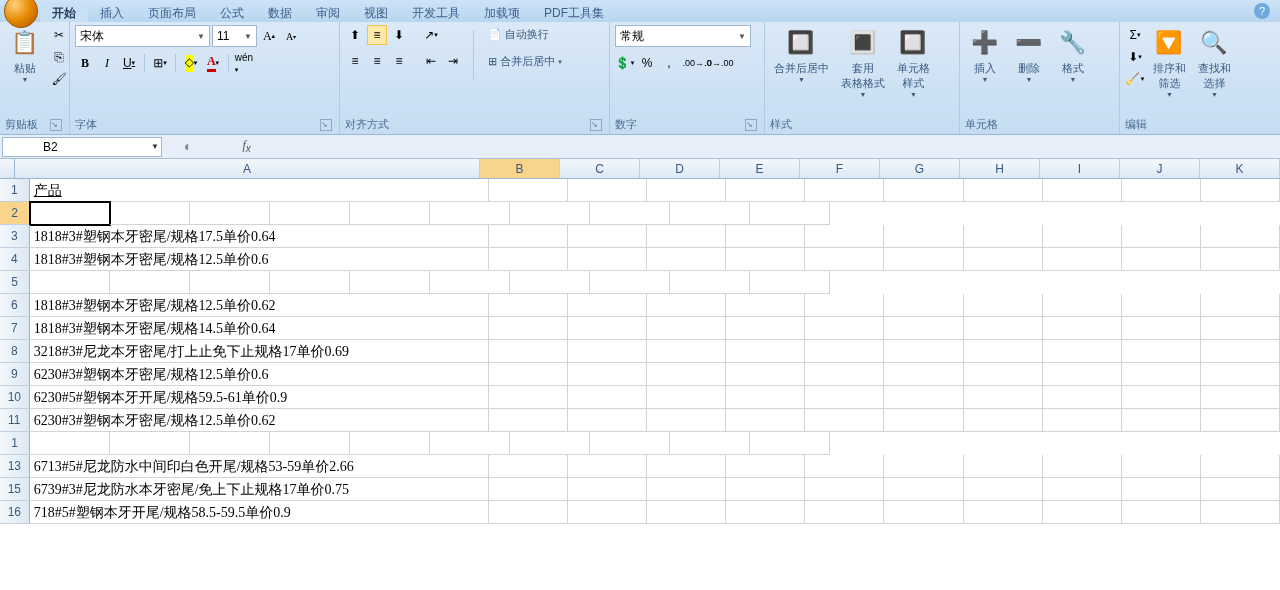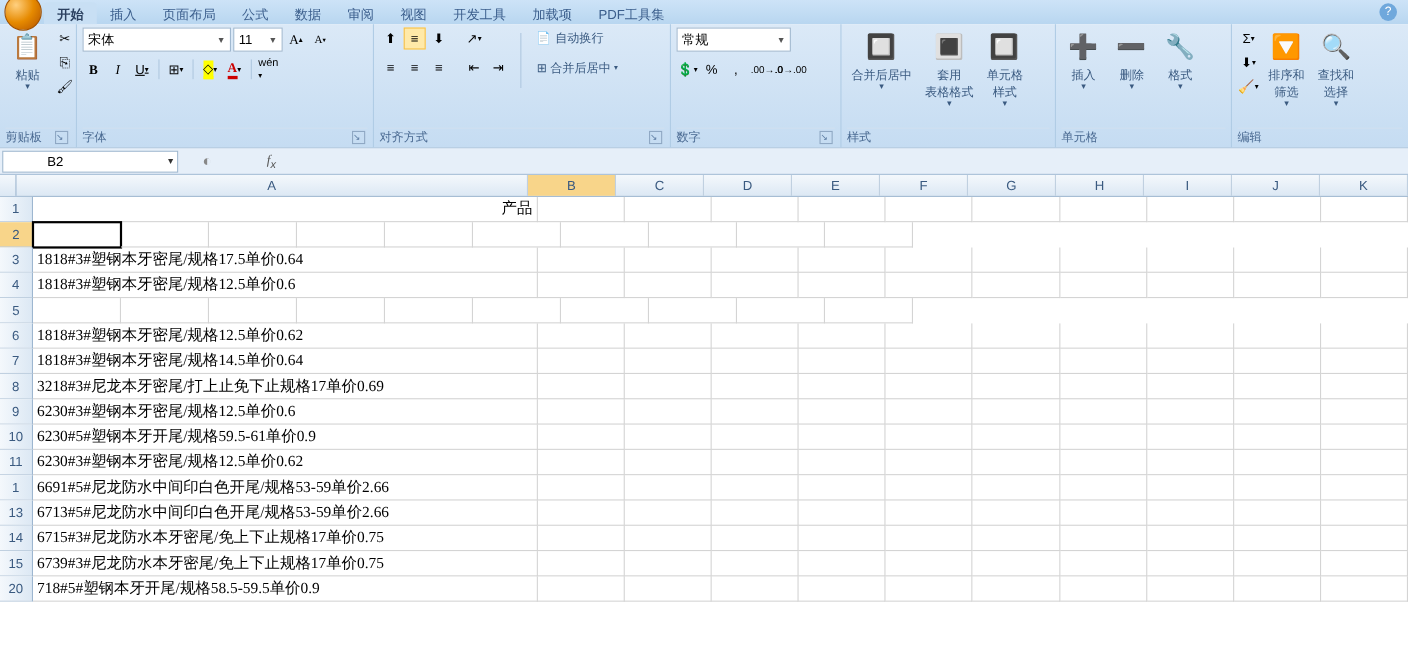--- a/index.html
+++ b/index.html
@@ -25,21 +25,21 @@
 .big-btn .drop { font-size: 7px; color: #3a5a80; }
 
 .stack { display: flex; flex-direction: column; gap: 2px; }
 .row { display: flex; align-items: center; gap: 2px; }
 .small-ico { width: 20px; height: 20px; border: 1px solid transparent; display: flex; align-items: center; justify-content: center; font-size: 12px; cursor: pointer; }
 
 .combo { background: #fff; border: 1px solid #a0b8d0; height: 22px; display: flex; align-items: center; padding: 0 4px; }
 .combo .arrow { margin-left: auto; font-size: 8px; color: #555; }
 .font-name { width: 135px; }
 .font-size { width: 45px; }
-.num-fmt { width: 104px; }
+.num-fmt { width: 136px; }
 
 .btn-bold { font-weight: bold; font-family: "Times New Roman"; }
 .btn-italic { font-style: italic; font-family: "Times New Roman"; }
 .btn-underline { text-decoration: underline; }
 
 
 .fbar { height: 24px; background: #e6eff9; border-bottom: 1px solid #a8bfd6; display: flex; align-items: center; }
 .name-box { width: 160px; background: #fff; border: 1px solid #a0b8d0; margin: 4px 2px; height: 20px; display: flex; align-items: center; padding-left: 40px; position: relative; }
 .name-box .nb-drop { position: absolute; right: 2px; font-size: 8px; color: #333; }
 .fx-area { display: flex; align-items: center; flex: 1; padding-left: 20px; }
@@ -51,21 +51,21 @@
 .corner { width: 30px; border-right: 1px solid #9db6d0; background: linear-gradient(#f4f8fc, #dce8f4); }
 .col-h { border-right: 1px solid #c0d0e0; text-align: center; line-height: 20px; color: #3a5a80; font-size: 12px; }
 .col-h.A { width: 465px; }
 .col-h.o { width: 80px; }
 
 .data-row { display: flex; height: 23px; }
 .row-h { width: 30px; background: linear-gradient(to right, #f4f8fc, #dce8f4); border-right: 1px solid #9db6d0; border-bottom: 1px solid #c0d0e0; text-align: center; line-height: 23px; color: #3a5a80; font-size: 12px; }
 .cell { border-right: 1px solid #d4d4d4; border-bottom: 1px solid #d4d4d4; padding: 0 4px; line-height: 23px; font-size: 14px; font-family: "SimSun", serif; white-space: nowrap; }
 .cell.A { width: 465px; }
 .cell.o { width: 80px; }
-.cell.head { text-align: right; }
+.cell.head { text-align: left; text-decoration: underline; }
 
 .active-cell { outline: 2px solid #000; outline-offset: -1px; }
 .row-h.active, .col-h.active { background: #f8d58a; }
 
 .ribbon-body .text-btn { font-size: 11px; color: #3a5a80; padding: 2px 4px; cursor: pointer; display: flex; align-items: center; gap: 3px; }
 </style>
 </head>
 <body>
 
 <div class="office-orb"></div>
@@ -432,21 +432,20 @@
         <div class="cell o"></div>
         <div class="cell o"></div>
         <div class="cell o"></div>
         <div class="cell o"></div>
         <div class="cell o"></div>
         <div class="cell o"></div>
         <div class="cell o"></div>
       </div>
       <div class="data-row">
         <div class="row-h">1</div>
-        <div class="cell A">6691#5#尼龙防水中间印白色开尾/规格53-59单价2.66</div>
         <div class="cell o"></div>
         <div class="cell o"></div>
         <div class="cell o"></div>
         <div class="cell o"></div>
         <div class="cell o"></div>
         <div class="cell o"></div>
         <div class="cell o"></div>
         <div class="cell o"></div>
         <div class="cell o"></div>
         <div class="cell o"></div>
@@ -459,49 +458,35 @@
         <div class="cell o"></div>
         <div class="cell o"></div>
         <div class="cell o"></div>
         <div class="cell o"></div>
         <div class="cell o"></div>
         <div class="cell o"></div>
         <div class="cell o"></div>
         <div class="cell o"></div>
       </div>
       <div class="data-row">
-        <div class="row-h">14</div>
-        <div class="cell A">6715#3#尼龙防水本牙密尾/免上下止规格17单价0.75</div>
-        <div class="cell o"></div>
-        <div class="cell o"></div>
-        <div class="cell o"></div>
-        <div class="cell o"></div>
-        <div class="cell o"></div>
-        <div class="cell o"></div>
-        <div class="cell o"></div>
-        <div class="cell o"></div>
-        <div class="cell o"></div>
-        <div class="cell o"></div>
-      </div>
-      <div class="data-row">
         <div class="row-h">15</div>
         <div class="cell A">6739#3#尼龙防水本牙密尾/免上下止规格17单价0.75</div>
         <div class="cell o"></div>
         <div class="cell o"></div>
         <div class="cell o"></div>
         <div class="cell o"></div>
         <div class="cell o"></div>
         <div class="cell o"></div>
         <div class="cell o"></div>
         <div class="cell o"></div>
         <div class="cell o"></div>
         <div class="cell o"></div>
       </div>
       <div class="data-row">
-        <div class="row-h">20</div>
+        <div class="row-h">16</div>
         <div class="cell A">718#5#塑钢本牙开尾/规格58.5-59.5单价0.9</div>
         <div class="cell o"></div>
         <div class="cell o"></div>
         <div class="cell o"></div>
         <div class="cell o"></div>
         <div class="cell o"></div>
         <div class="cell o"></div>
         <div class="cell o"></div>
         <div class="cell o"></div>
         <div class="cell o"></div>

